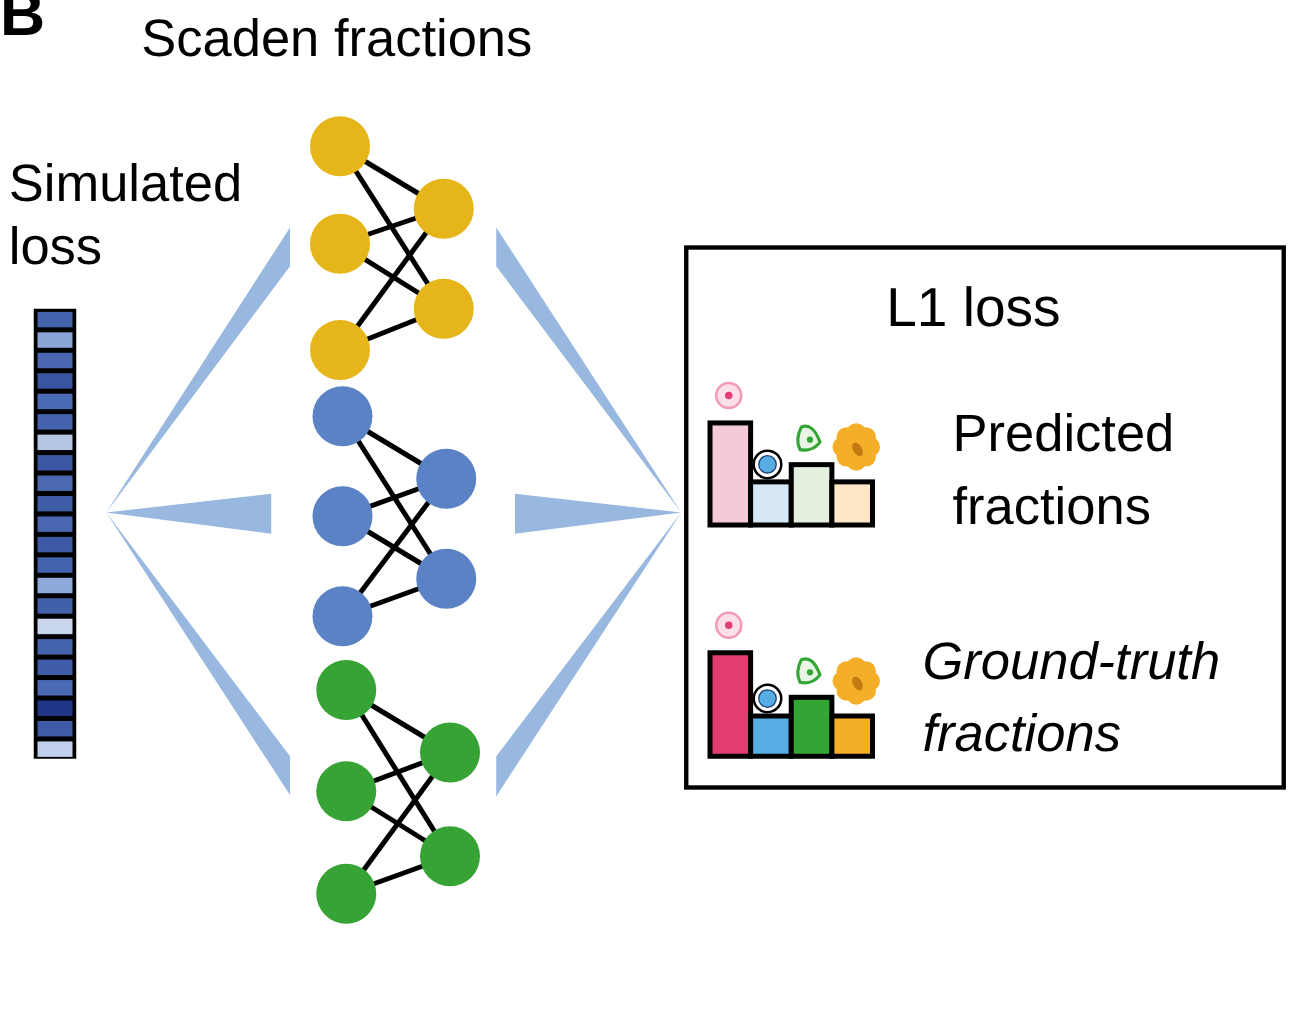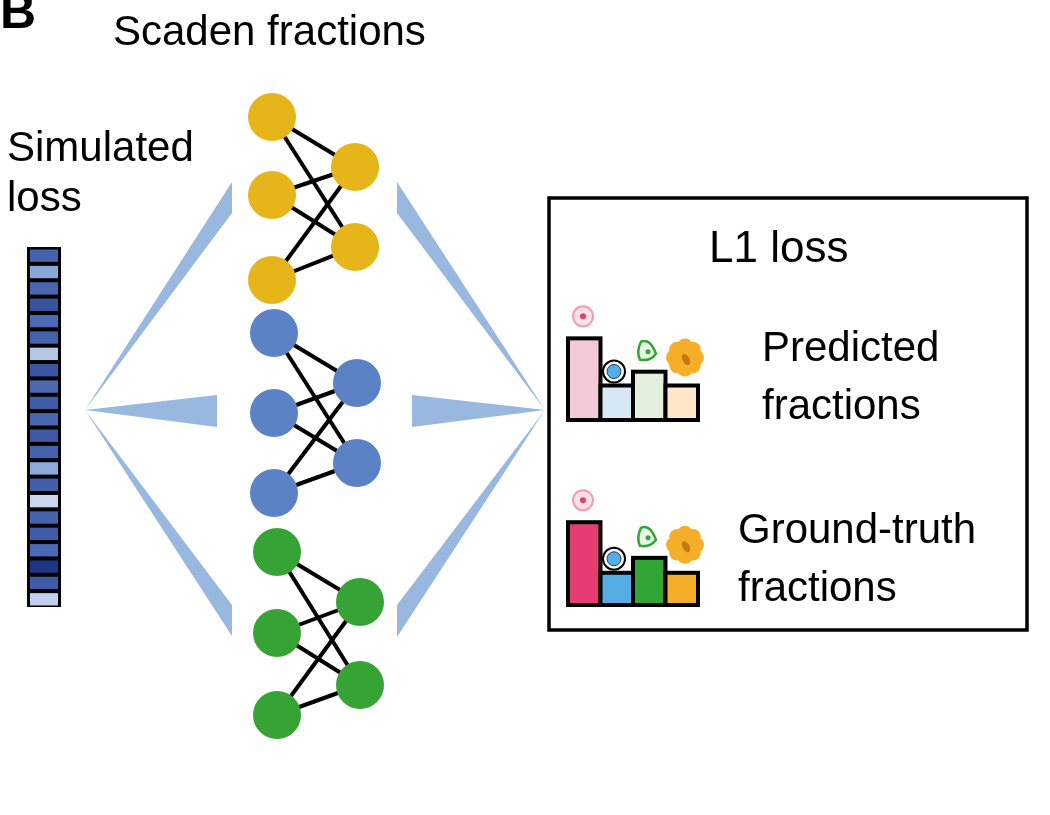--- a/index.html
+++ b/index.html
@@ -5,21 +5,21 @@
   html, body { margin: 0; padding: 0; background: #ffffff; }
   body { width: 1050px; height: 815px; position: relative; overflow: hidden;
          font-family: "Liberation Sans", sans-serif; color: #000; }
   svg.main { position: absolute; left: 0; top: 0; }
   .txt { position: absolute; white-space: nowrap; line-height: 1; }
   .panel-letter { left: 0px; top: -14px; font-size: 50px; font-weight: bold; }
   .title { left: 113px; top: 10px; font-size: 42px; }
   .sim { left: 7px; top: 122px; font-size: 42px; line-height: 50px; }
   .loss-title { left: 709px; top: 225px; font-size: 44px; }
   .pred { left: 742px; top: 318px; font-size: 42px; line-height: 58px; margin-left: 20px; }
-  .gt { left: 738px; top: 500px; font-size: 42px; line-height: 58px; }
+  .gt { left: 738px; top: 500px; font-size: 42px; line-height: 58px; font-style: italic; }
   .lbl { display: block; }
 </style>
 </head>
 <body>
 
 <svg class="main" width="1050" height="815" viewBox="0 0 1050 815">
 
   <g id="fans-left">
     <polygon points="85,410 232,182 232,213" fill="#98b8e0"></polygon>
     <polygon points="85,410 217,395 217,427" fill="#98b8e0"></polygon>

